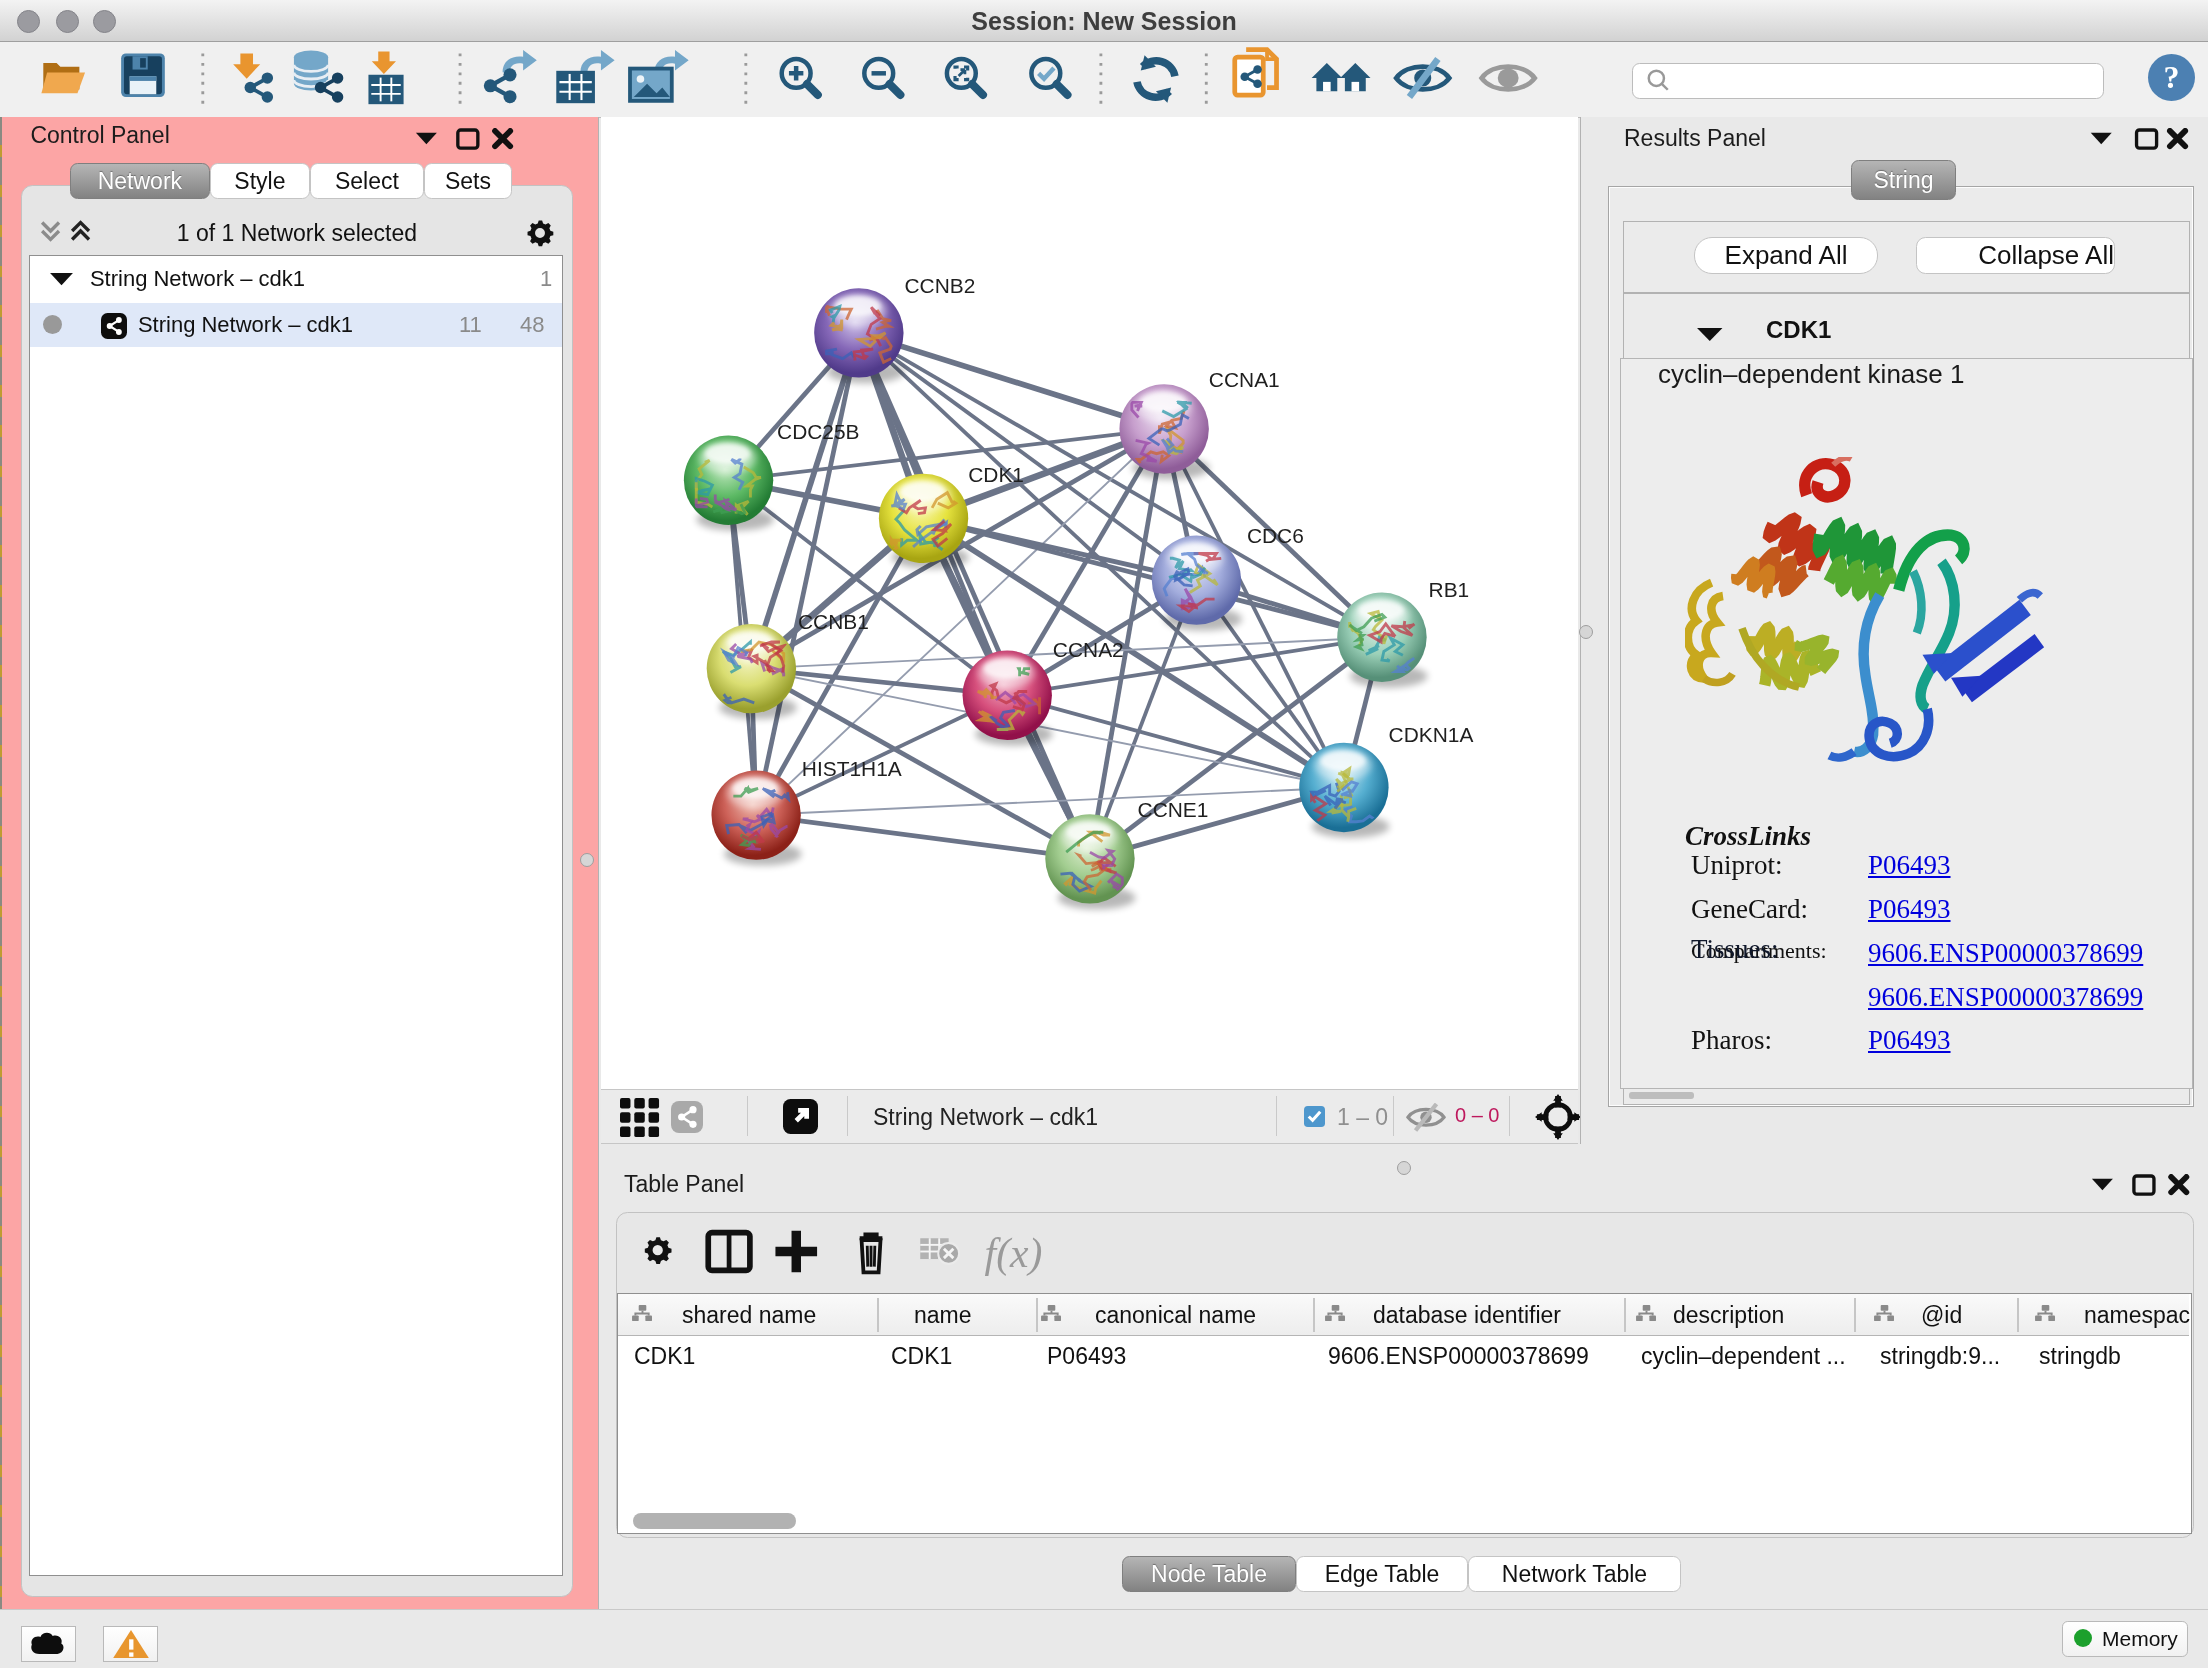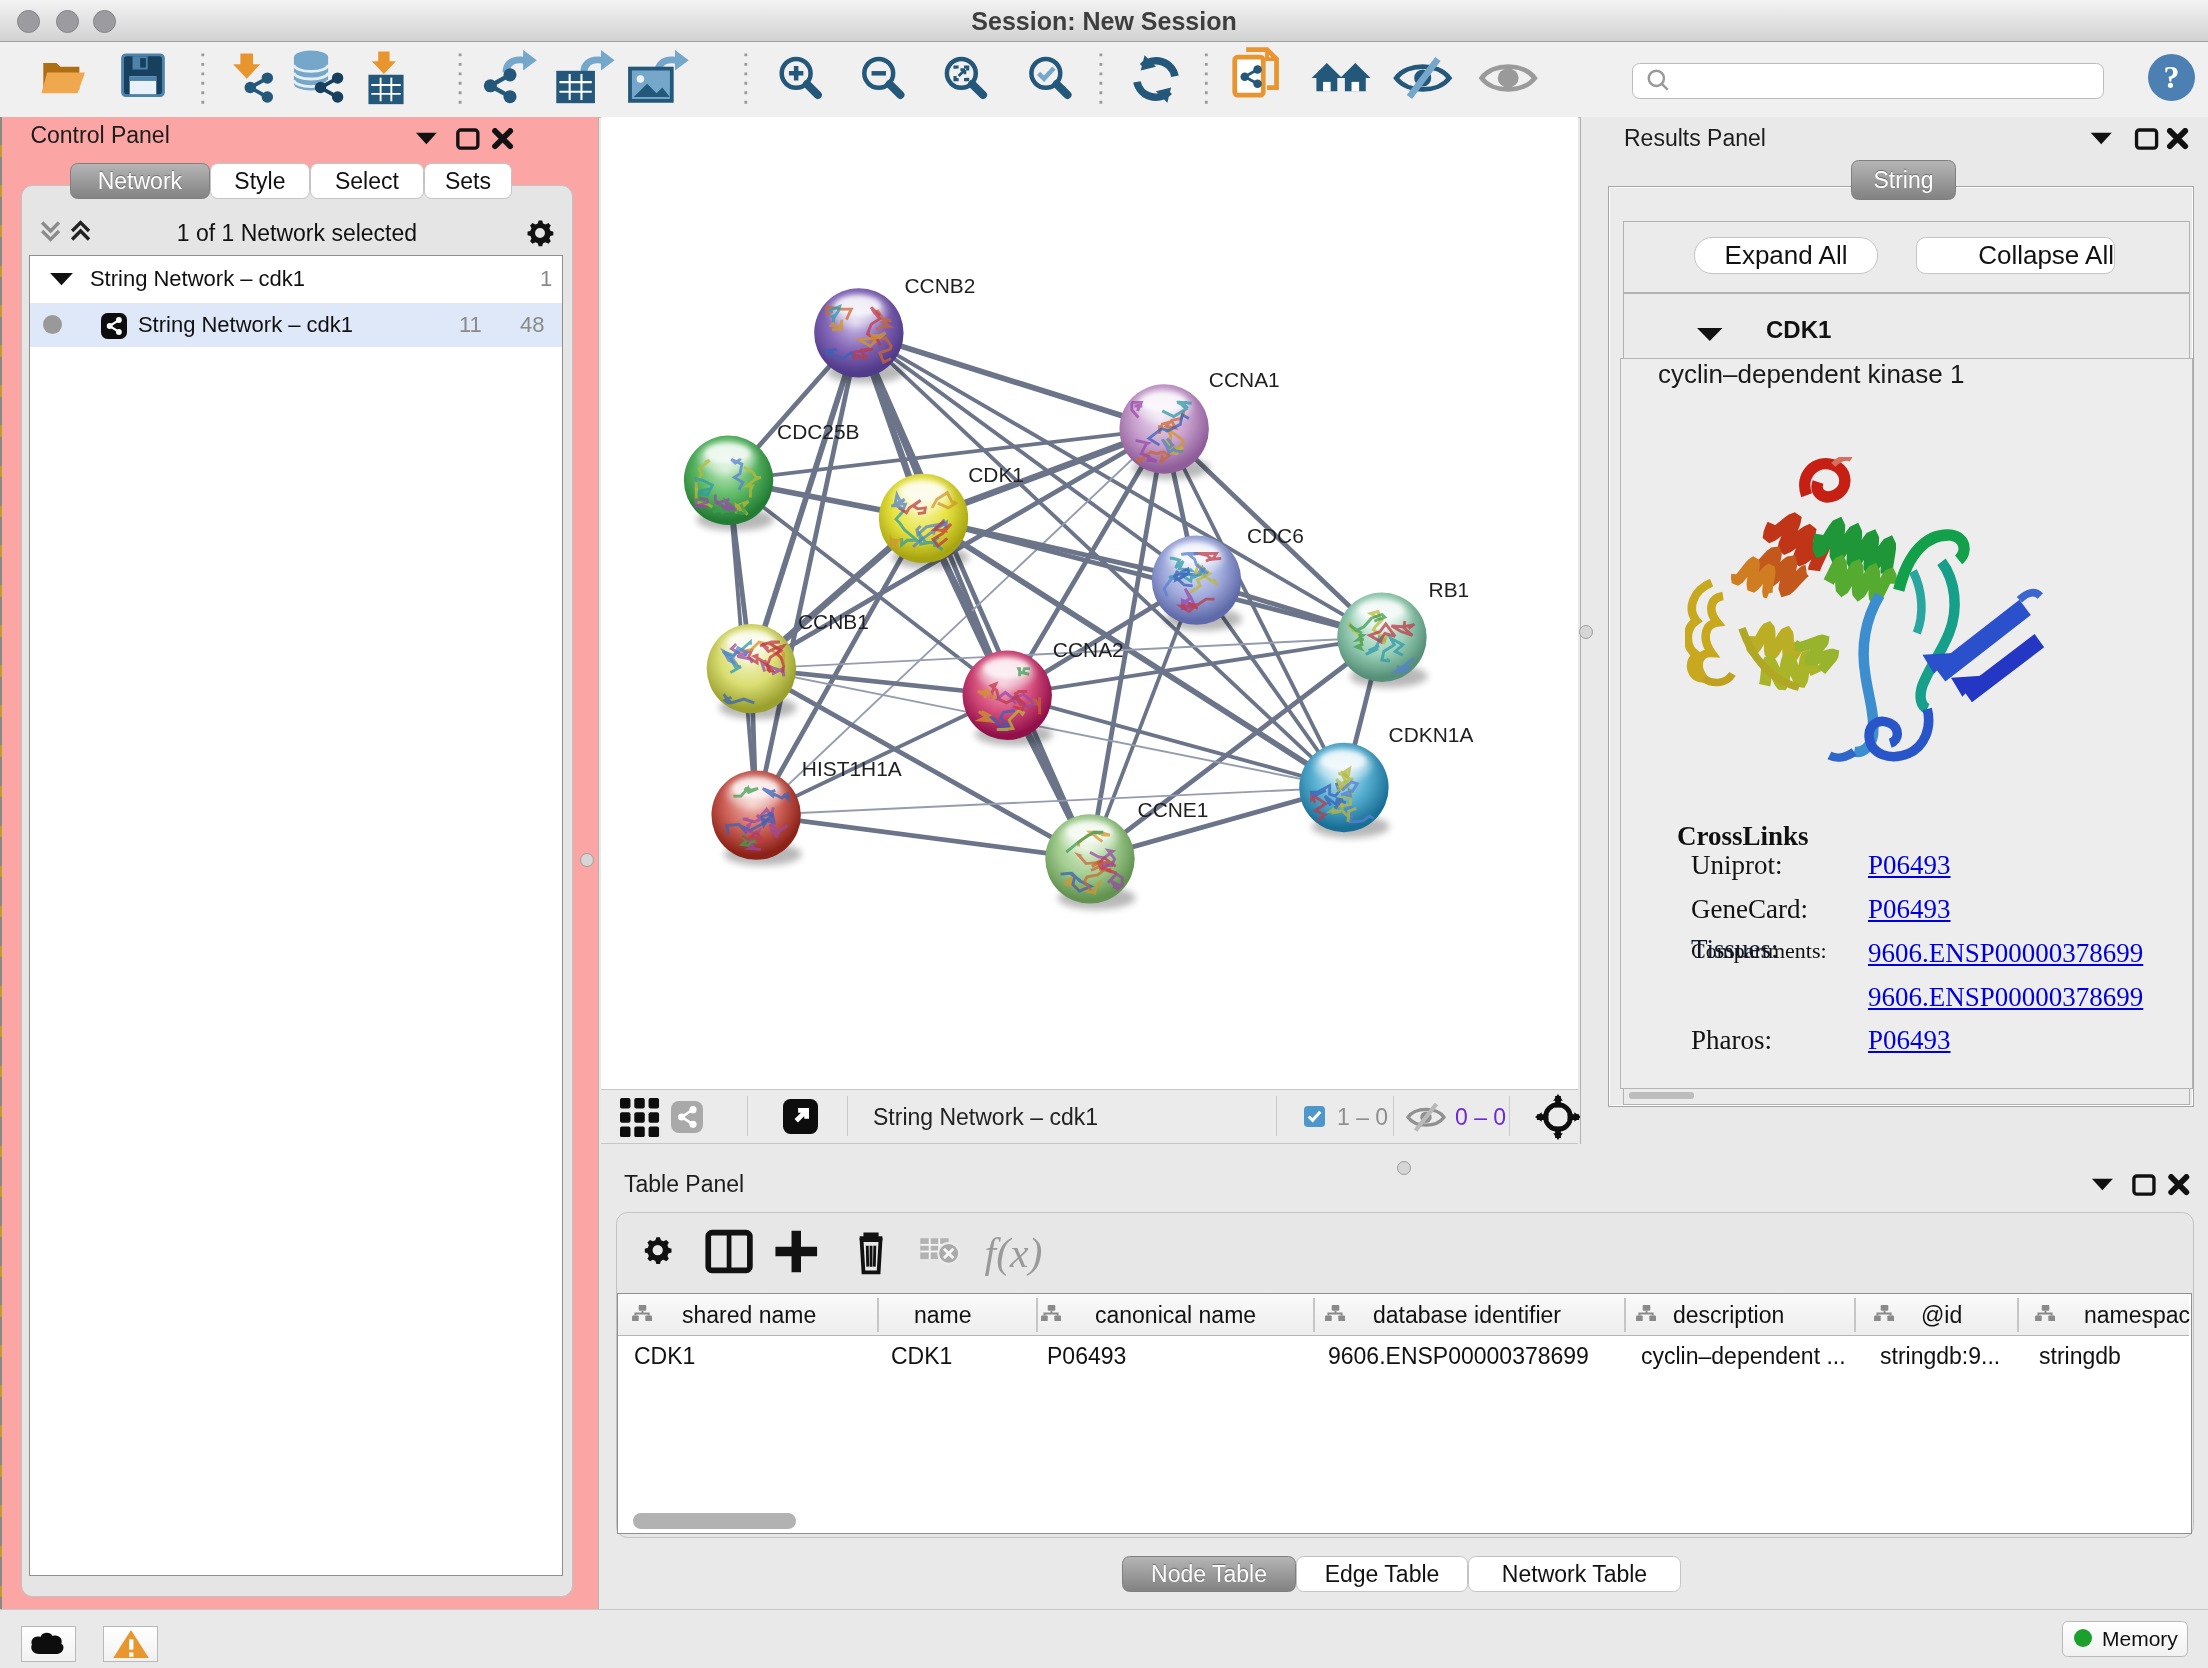--- a/index.html
+++ b/index.html
@@ -583,21 +583,21 @@
     <div class="abs" style="left:703px;top:16px;width:21px;height:21px;background:#4e97cd;border-radius:3.8px;"><svg width="21" height="21" viewBox="0 0 22 22">
           <path d="M5 11 L9 15 L17 6" stroke="#fff" stroke-width="3.2" fill="none"></path>
         </svg></div>
     <div class="abs" style="left:736px;top:14.3px;font-size:23px;color:#8f8f8f;">1 – 0</div>
     <div class="ssep" style="left:792px;"></div>
     <svg class="abs" style="left:805px;top:13.3px;" width="40" height="28.5" viewBox="0 0 42 30">
         <path d="M2 15 C10 4 32 4 40 15 C32 26 10 26 2 15 Z" fill="none" stroke="#909090" stroke-width="3.4"></path>
         <circle cx="21" cy="15" r="6" fill="#909090"></circle>
         <line x1="32" y1="1" x2="10" y2="29" stroke="#b9b9b9" stroke-width="4.5"></line>
       </svg>
-    <div class="abs" style="left:854px;top:14.3px;font-size:23px;color:#6d28d9;">0 – 0</div>
+    <div class="abs" style="left:854px;top:14.3px;font-size:20px;color:#be185d;">0 – 0</div>
     <div class="ssep" style="left:908px;"></div>
     <svg class="abs" style="left:934px;top:3.8px;" width="46" height="46" viewBox="0 0 48 48">
         <circle cx="24" cy="24" r="13" fill="none" stroke="#0d0d0d" stroke-width="5"></circle>
         <path d="M24 2 L24 14 M24 34 L24 46 M2 24 L14 24 M34 24 L46 24" stroke="#0d0d0d" stroke-width="6"></path>
         <path d="M24 0 L19 7 L29 7 Z M24 48 L19 41 L29 41 Z M0 24 L7 19 L7 29 Z M48 24 L41 19 L41 29 Z" fill="#0d0d0d"></path>
       </svg>
   </div>
 
   <div class="abs" id="rightdock">
     <div class="abs ptitle" style="left:43px;top:7.6px;">Results Panel</div>
@@ -639,21 +639,21 @@
         <path d="M240 120 C250 140 252 165 244 185" stroke="#2aa6a0" stroke-width="9" fill="none"></path>
         <path d="M205 145 C190 170 185 200 190 230 C193 252 200 270 198 292 C196 304 188 312 178 310" stroke="#3c8ece" stroke-width="11" fill="none"></path>
         <path d="M262 220 L352 150 L364 166 L274 236 Z" fill="#2b50cc"></path>
         <path d="M262 228 L250 208 L282 206 Z" fill="#2b50cc"></path>
         <path d="M292 244 L368 186 L378 200 L302 258 Z" fill="#2337c4"></path>
         <path d="M292 252 L280 232 L312 230 Z" fill="#2337c4"></path>
         <path d="M352 150 C360 142 368 140 374 146" stroke="#3b66d0" stroke-width="8" fill="none"></path>
         <path d="M255 265 C260 285 252 305 235 312 C215 320 196 312 194 296 C192 282 204 274 216 280 C226 285 226 298 216 301" stroke="#2856c8" stroke-width="10" fill="none"></path>
         <path d="M178 310 C170 316 160 318 152 314" stroke="#2e66cc" stroke-width="9" fill="none"></path>
       </svg>
-    <div class="abs serif" style="left:96px;top:704px;font-size:27px;font-weight:bold;color:#111;">CrossLinks</div>
+    <div class="abs serif" style="left:104px;top:704px;font-size:27px;font-weight:bold;color:#111;font-style:italic;">CrossLinks</div>
     <div class="abs serif" style="left:110px;top:733px;font-size:27px;color:#111;">Uniprot:</div>
       <div class="abs serif lnk" style="left:287px;top:733px;font-size:27px;">P06493</div>
     <div class="abs serif" style="left:110px;top:777px;font-size:27px;color:#111;">GeneCard:</div>
       <div class="abs serif lnk" style="left:287px;top:777px;font-size:27px;">P06493</div>
     <div class="abs serif" style="left:110px;top:821px;font-size:22px;color:#111;">Compartments:</div>
       <div class="abs serif lnk" style="left:287px;top:821px;font-size:27px;">9606.ENSP00000378699</div>
     <div class="abs serif" style="left:110px;top:817px;font-size:27px;color:#0f172a;">Tissues:</div>
       <div class="abs serif lnk" style="left:287px;top:865px;font-size:27px;">9606.ENSP00000378699</div>
     <div class="abs serif" style="left:110px;top:908px;font-size:27px;color:#111;">Pharos:</div>
       <div class="abs serif lnk" style="left:287px;top:908px;font-size:27px;">P06493</div>

